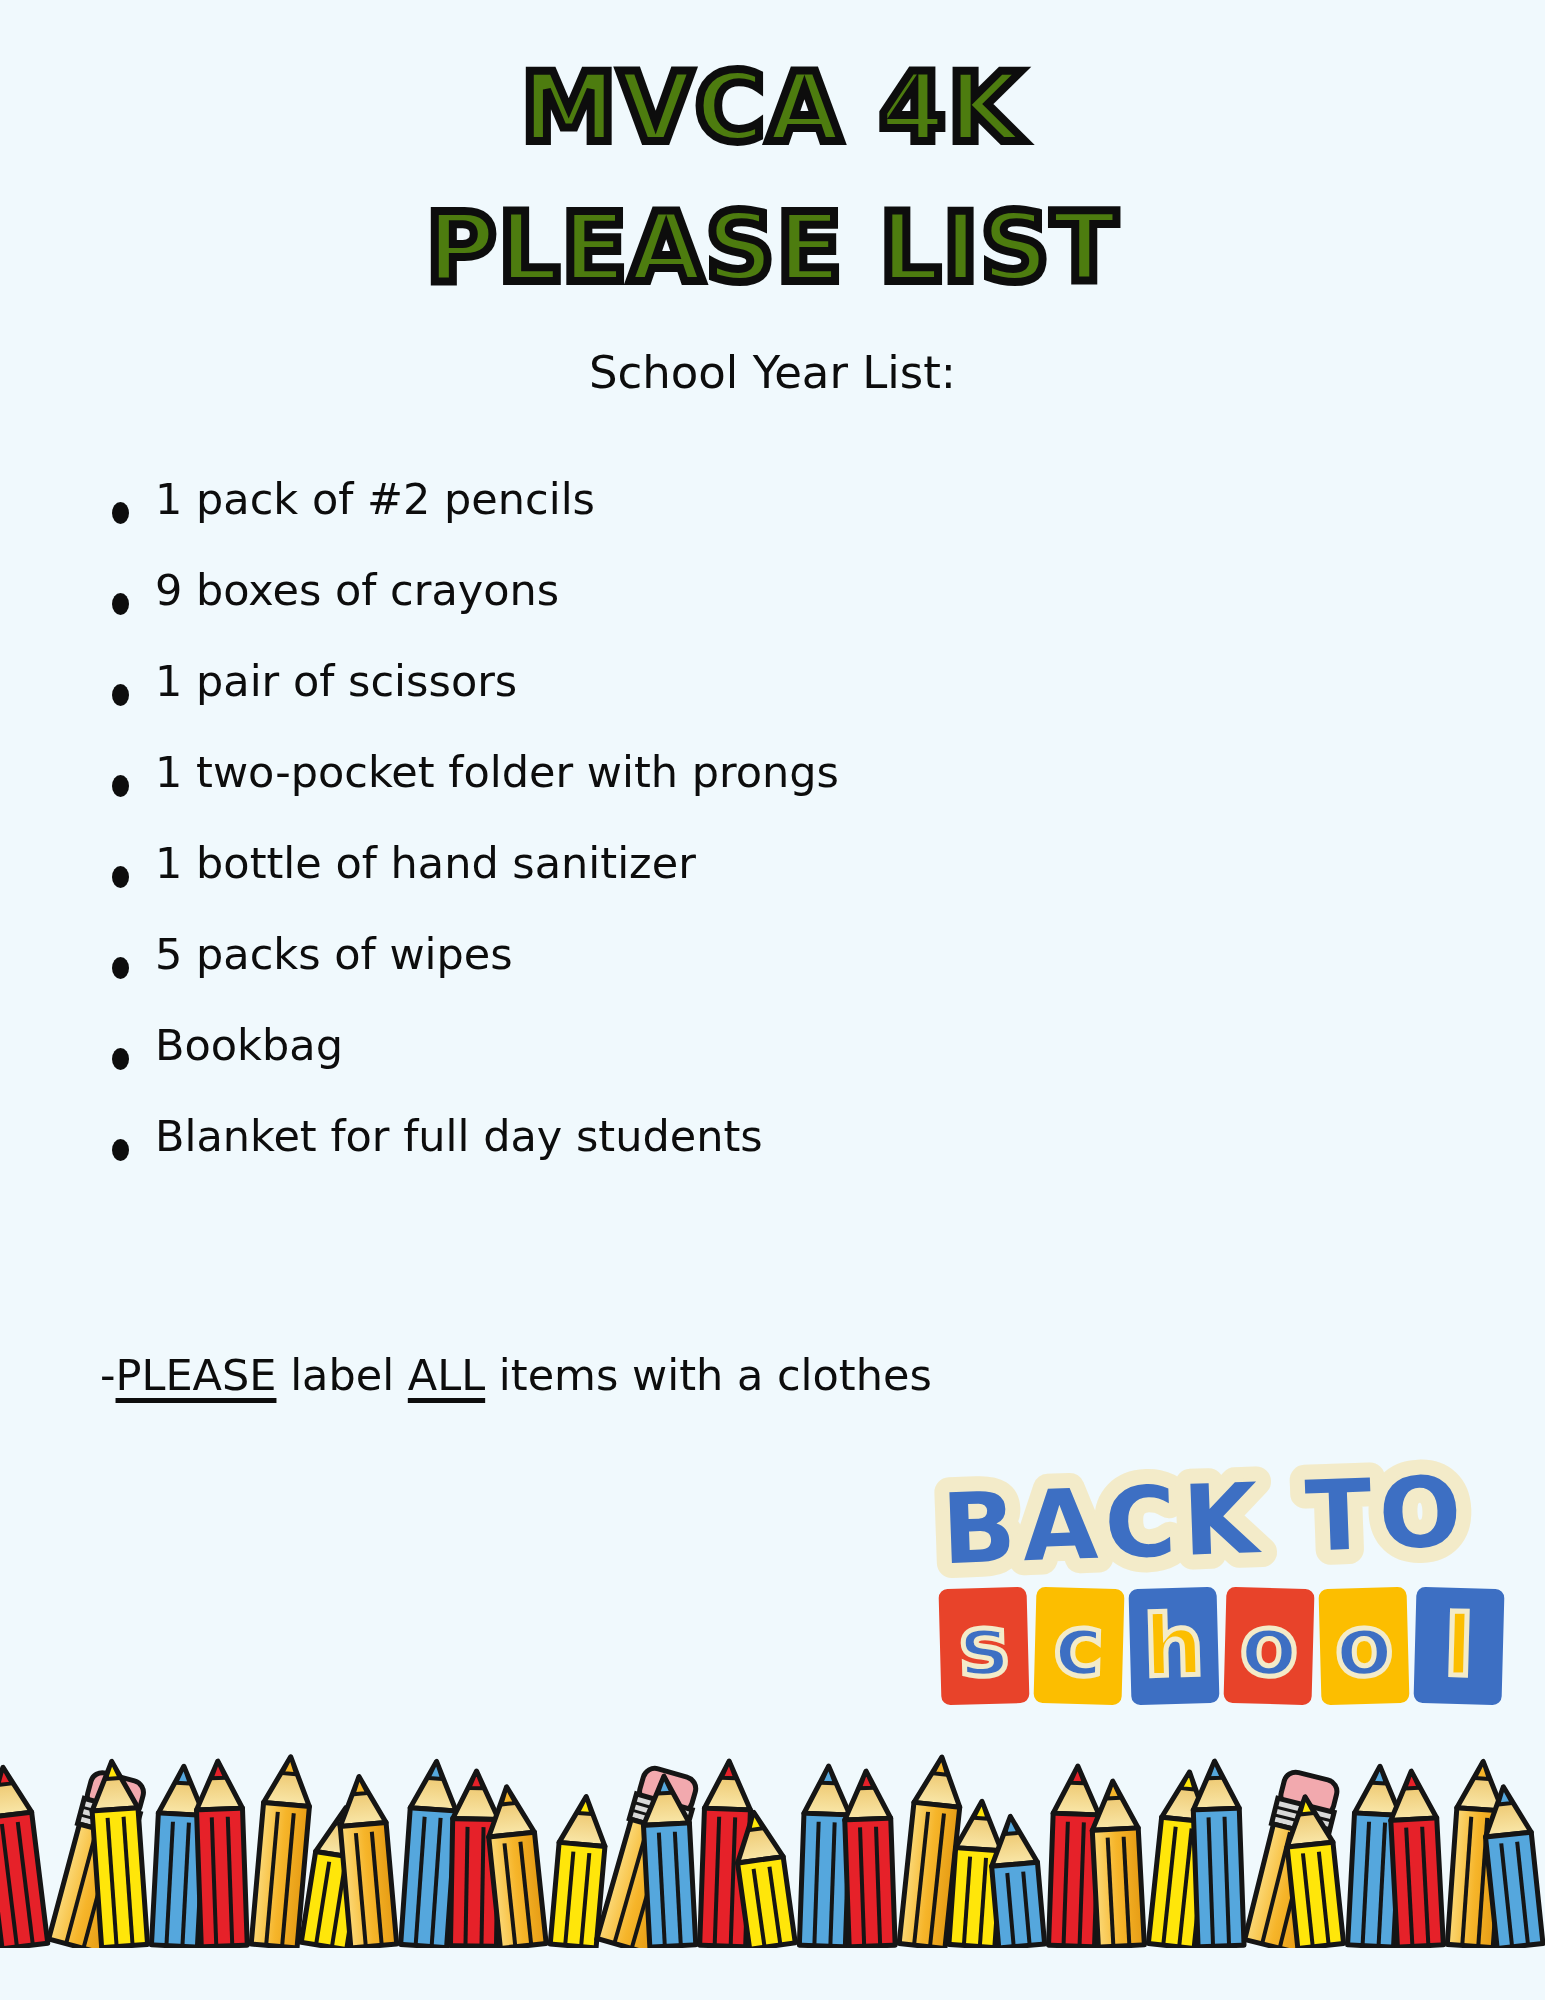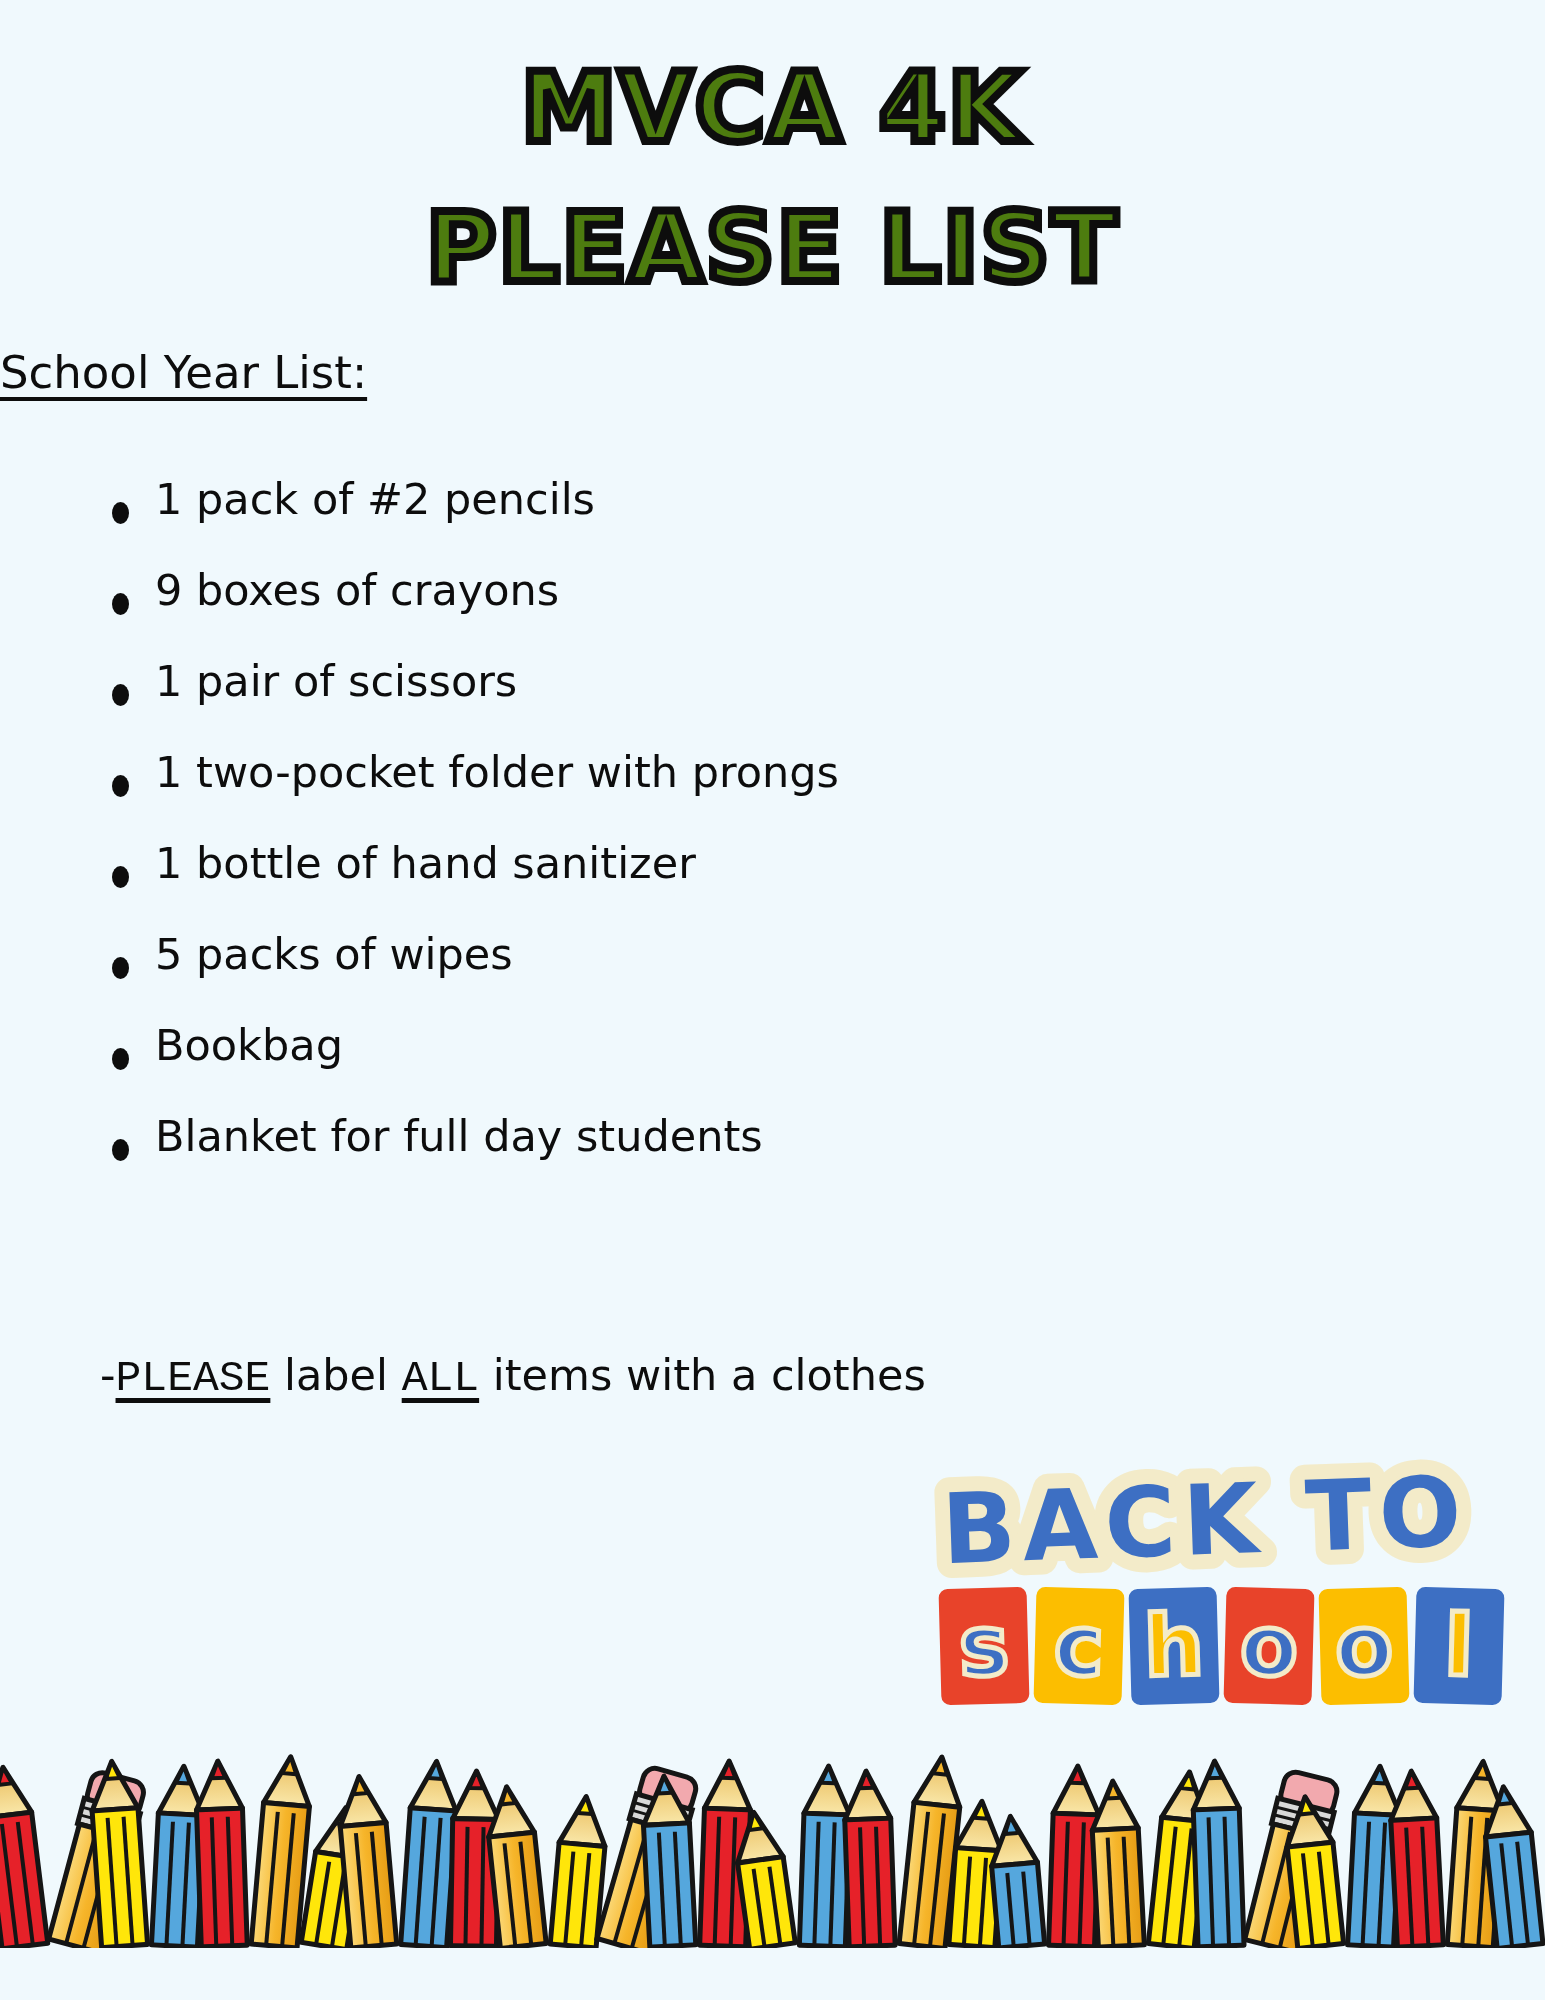--- a/index.html
+++ b/index.html
@@ -10,37 +10,35 @@
     color:#0d0d0d;
   }
   .page-title{
     position:absolute;top:38px;left:0;width:100%;
     text-align:center;font-weight:900;font-size:96px;line-height:140px;
     letter-spacing:2px;color:#4d7c0f;
     -webkit-text-stroke:8px #0d0d0d;
   }
   .subtitle{
     position:absolute;top:346px;left:0;width:100%;
-    text-align:left;font-size:45px;
-    text-decoration:underline;
+    text-align:center;font-size:45px;
     text-decoration-thickness:4px;
     text-underline-offset:9px;
   }
   .supply-list{position:absolute;top:433px;left:112px;right:40px;}
   .list-item{display:flex;align-items:flex-end;height:91px;font-size:43px;}
   .bullet-dot{
     flex:0 0 auto;width:17px;height:22px;border-radius:50%;
     background:#0d0d0d;margin-right:26px;margin-top:4px;
   }
   .label-note{position:absolute;top:1350px;left:100px;font-size:43px;}
   .label-note .u{
     text-decoration:underline;
     text-decoration-thickness:5px;
     text-underline-offset:8px;
-    font-family:Liberation Mono, monospace;
   }
   .bts-graphic{position:absolute;top:1452px;right:30px;width:620px;}
   .bts-line1-svg{display:block;width:620px;height:140px;}
   .bts-halo{font-family:"DejaVu Sans",sans-serif;font-weight:800;font-size:97px;letter-spacing:7px;stroke-linejoin:round;}
   .bts-main{font-family:"DejaVu Sans",sans-serif;font-weight:800;font-size:97px;letter-spacing:7px;stroke-linejoin:round;paint-order:stroke;}
   .school-tiles{display:flex;justify-content:flex-end;gap:7px;margin-top:-4px;padding-right:12px;}
   .school-tile{
     width:88px;height:116px;border-radius:9px;
     display:flex;align-items:center;justify-content:center;
   }

